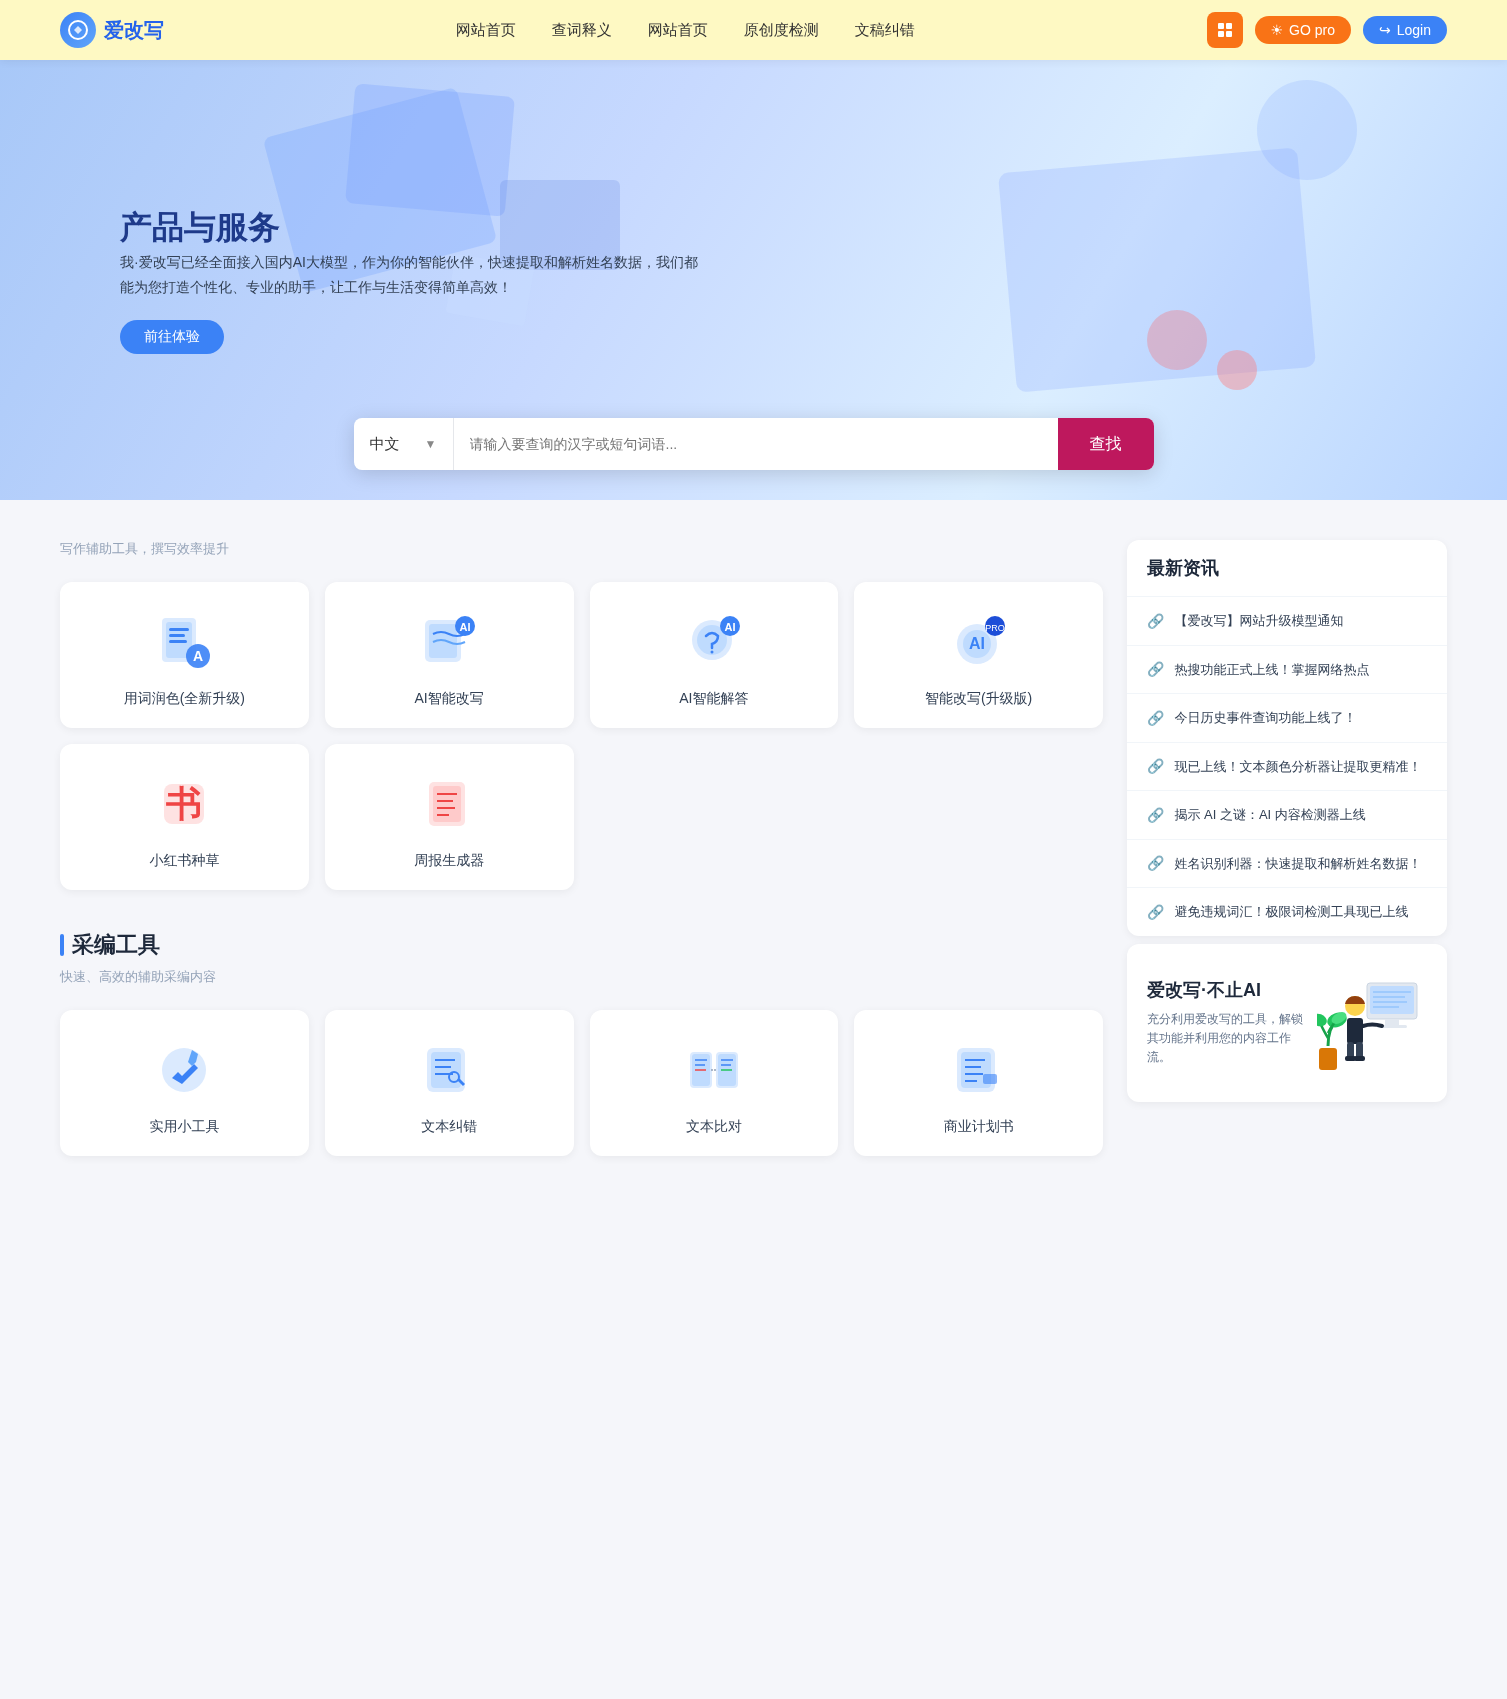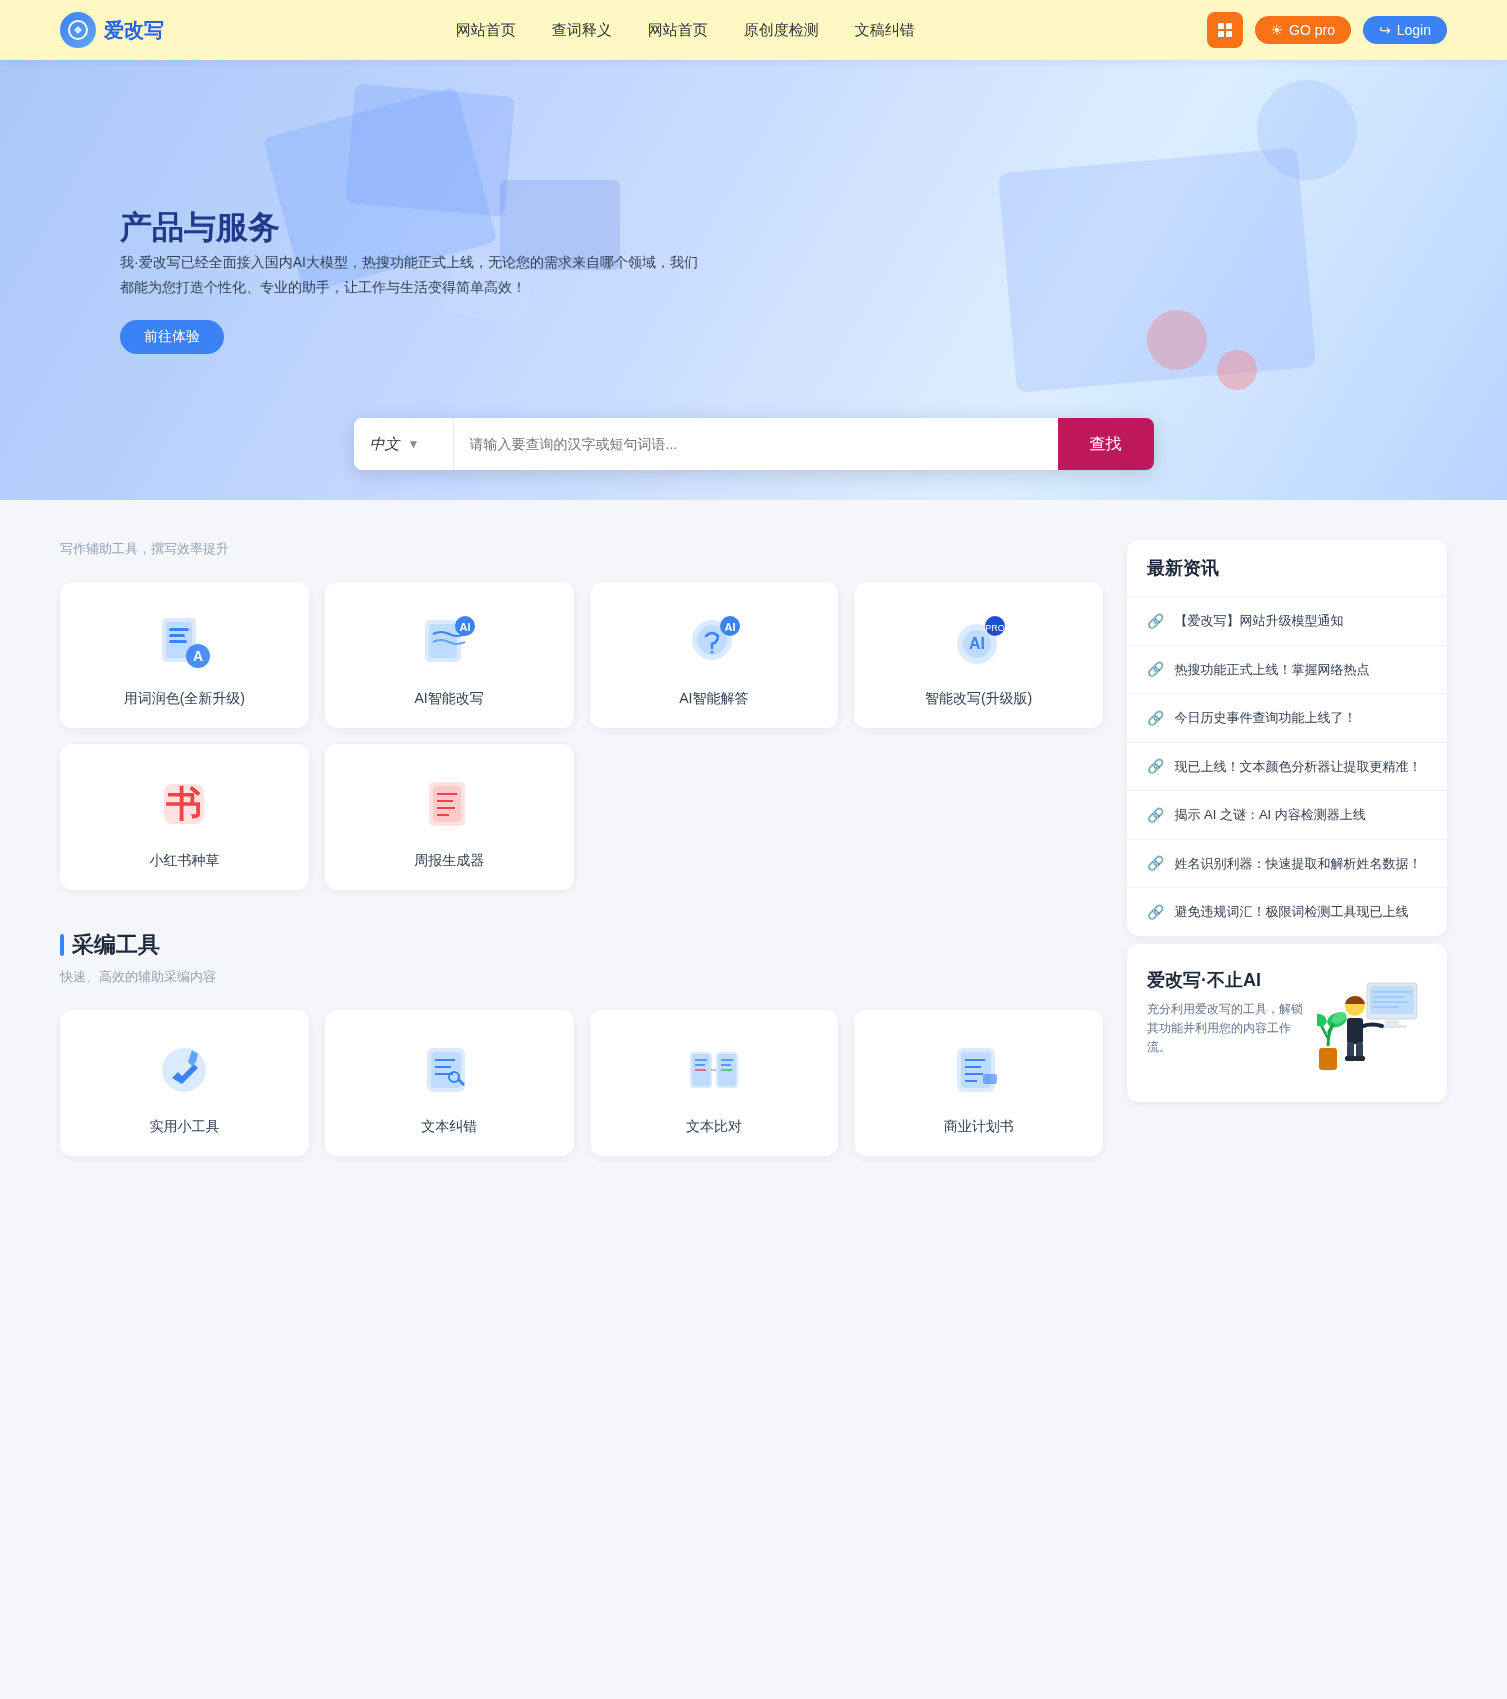--- a/index.html
+++ b/index.html
@@ -67,22 +67,22 @@
     }
 
     
     .search-bar-wrapper {
       position: absolute; bottom: 30px; left: 50%; transform: translateX(-50%);
       display: flex; align-items: center; gap: 0; background: #fff;
       border-radius: 8px; overflow: hidden; box-shadow: 0 4px 20px rgba(0,0,0,0.15);
       width: 800px; z-index: 5;
     }
     .lang-select {
-      display: flex; align-items: center; gap: 8px; padding: 0 16px;
-      border-right: 1px solid #e5e7eb; height: 52px; cursor: pointer; font-size: 15px; min-width: 100px; font-style: italic;
+      display: flex; align-items: center; gap: 25px; padding: 0 16px;
+      border-right: 1px solid #e5e7eb; height: 52px; cursor: pointer; font-size: 15px; min-width: 100px;
     }
     .chevron-down { font-size: 12px; color: #888; }
     .search-input {
       flex: 1; border: none; outline: none; padding: 0 16px; font-size: 14px;
       color: #999; height: 48px;
     }
     .search-btn {
       background: #be185d; color: #fff; padding: 0 32px; height: 52px;
       font-size: 16px; cursor: pointer; border: none; outline: none;
     }
@@ -117,21 +117,21 @@
       display: flex; align-items: center; gap: 10px; padding: 14px 20px;
       border-bottom: 1px solid #f1f5f9; cursor: pointer;
     }
     .news-item:last-child { border-bottom: none; }
     .news-link-icon { color: #94a3b8; font-size: 14px; flex-shrink: 0; }
     .news-text { font-size: 13px; color: #334155; line-height: 1.5; }
 
     
     .promo-card {
       background: #fff; border-radius: 12px; box-shadow: 0 2px 8px rgba(0,0,0,0.06);
-      padding: 24px 20px; display: flex; justify-content: space-between; 
+      padding: 24px 20px; display: flex; justify-content: space-between; align-items: center;
     }
     .promo-text h3 { font-size: 18px; font-weight: 700; color: #1e293b; margin-bottom: 8px; }
     .promo-text p { font-size: 12px; color: #64748b; line-height: 1.6; max-width: 160px; }
     .promo-img {
       width: 110px; height: 110px; position: relative;
       display: flex; align-items: flex-end; justify-content: center;
     }
 
     .sampling-section { margin-top: 0; }
   </style>
@@ -184,21 +184,21 @@
     <div class="shape shape2"></div>
     <div class="shape shape3"></div>
     <div class="shape shape4"></div>
     <div class="shape shape5"></div>
     <div class="shape shape6"></div>
     <div class="shape shape7"></div>
     <div class="shape shape8"></div>
   </div>
   <div class="hero-content">
     <h1 class="hero-title">产品与服务</h1>
-    <p class="hero-desc">我·爱改写已经全面接入国内AI大模型，热搜功能正式上线，无论您的需求来自哪个领域，我们都能为您打造个性化、专业的助手，让工作与生活变得简单高效！</p>
+    <p class="hero-desc">我·爱改写已经全面接入国内AI大模型，作为你的智能伙伴，快速提取和解析姓名数据，我们都能为您打造个性化、专业的助手，让工作与生活变得简单高效！</p>
     <div class="btn-experience">前往体验</div>
   </div>
 
   <div class="search-bar-wrapper">
     <div class="lang-select">
       <span>中文</span>
       <span class="chevron-down">▼</span>
     </div>
     <input class="search-input" type="text" placeholder="请输入要查询的汉字或短句词语..." style="">
     <button class="search-btn">查找</button>

